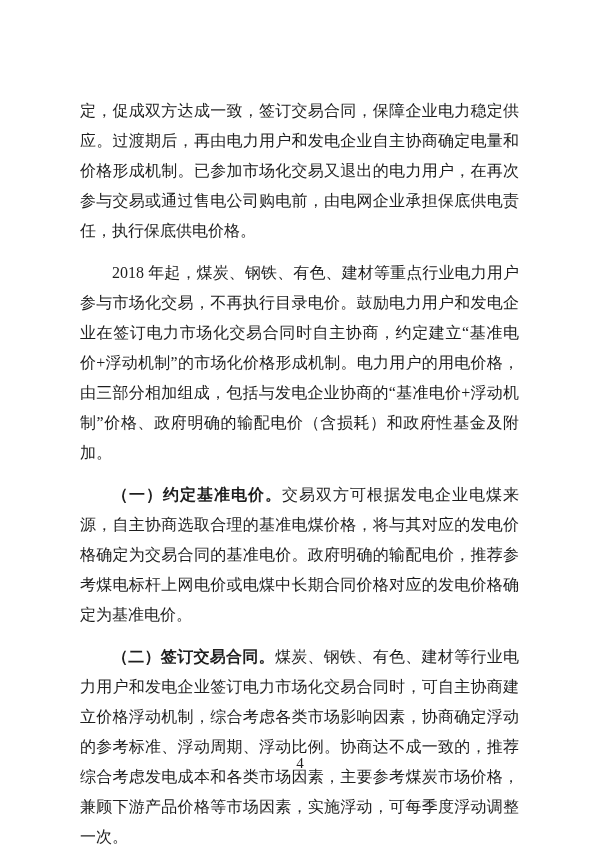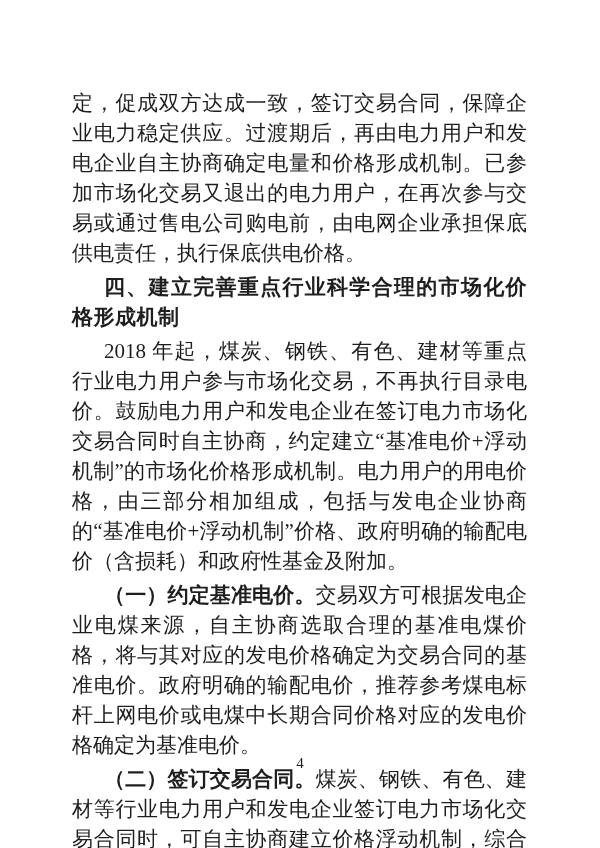--- a/index.html
+++ b/index.html
@@ -16,22 +16,22 @@
     color: #1e1e1e;
     overflow: hidden;
   }
   .content {
     position: absolute;
     left: 68px;
     top: 84px;
     width: 463px;
   }
   .para {
-    margin: 4px;
-    font-size: 21px;
+    margin: 12px;
+    font-size: 16px;
     line-height: 30px;
     text-align: justify;
     word-break: break-all;
   }
   .para.indent {
     text-indent: 32px;
   }
   .heading {
     font-family: "Liberation Sans", "DejaVu Sans", sans-serif;
     font-weight: bold;
@@ -54,23 +54,20 @@
 </head>
 <body>
 
 <div class="page">
   <div class="content">
 
     <p class="para">
       <span>定，促成双方达成一致，签订交易合同，保障企业电力稳定供应。过渡期后，再由电力用户和发电企业自主协商确定电量和价格形成机制。已参加市场化交易又退出的电力用户，在再次参与交易或通过售电公司购电前，由电网企业承担保底供电责任，执行保底供电价格。</span>
     </p>
 
-    <p class="para indent heading">
-      <span>四、建立完善重点行业科学合理的市场化价格形成机制</span>
-    </p>
 
     <p class="para indent">
       <span>2018 年起，煤炭、钢铁、有色、建材等重点行业电力用户参与市场化交易，不再执行目录电价。鼓励电力用户和发电企业在签订电力市场化交易合同时自主协商，约定建立“基准电价+浮动机制”的市场化价格形成机制。电力用户的用电价格，由三部分相加组成，包括与发电企业协商的“基准电价+浮动机制”价格、政府明确的输配电价（含损耗）和政府性基金及附加。</span>
     </p>
 
     <p class="para indent">
       <span class="lead">（一）约定基准电价。</span><span>交易双方可根据发电企业电煤来源，自主协商选取合理的基准电煤价格，将与其对应的发电价格确定为交易合同的基准电价。政府明确的输配电价，推荐参考煤电标杆上网电价或电煤中长期合同价格对应的发电价格确定为基准电价。</span>
     </p>
 
     <p class="para indent">

